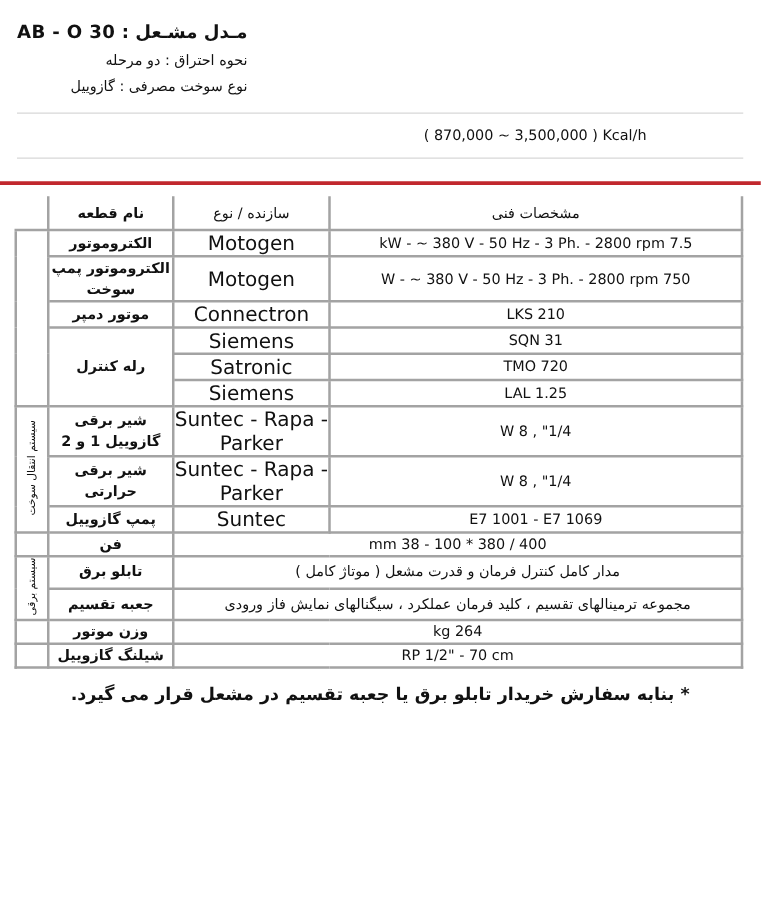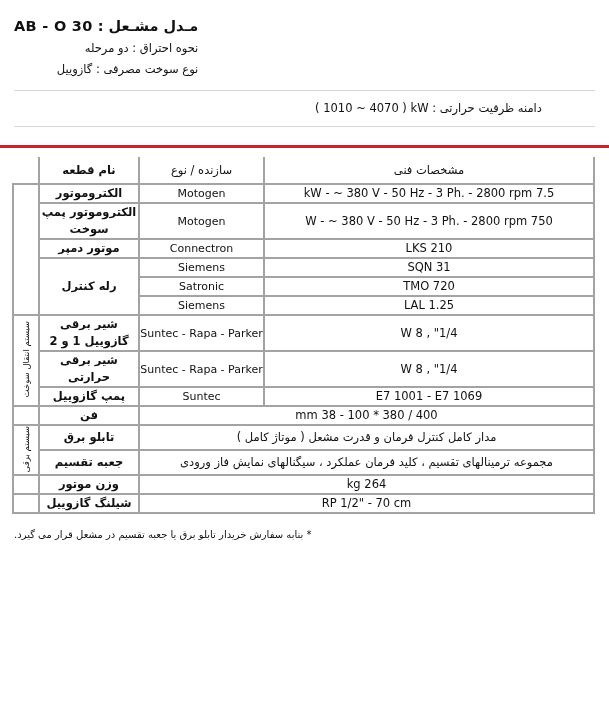--- a/index.html
+++ b/index.html
@@ -114,21 +114,21 @@
 
   td.spec-cell {
     text-align: center;
     font-size: 11.5px;
     vertical-align: middle;
     padding: 6px 8px;
     line-height: 17px;
   }
   td.maker-cell {
     text-align: center;
-    font-size: 11px;
+    font-size: 16px;
     vertical-align: middle;
     padding: 6px 6px;
   }
   td.part-cell {
     text-align: center;
     font-size: 11.5px;
     font-weight: bold;
     vertical-align: middle;
     padding: 6px 6px;
     line-height: 17px;
@@ -144,23 +144,23 @@
     transform: rotate(180deg);
     white-space: nowrap;
     display: inline-block;
     line-height: 12px;
     letter-spacing: 0.2px;
   }
   .no-left-border { border-left: none !important; }
 
   .footnote {
     margin: 12px 14px 0 14px;
-    text-align: left;
-    font-size: 10px;
-    font-weight: normal;
+    text-align: center;
+    font-size: 14px;
+    font-weight: bold;
     line-height: 18px;
   }
 </style>
 </head>
 <body>
 
 <div class="page">
 
   <div class="header">
     <div class="hdr-row">
@@ -176,22 +176,21 @@
         <div class="hdr-line">
           <span>نوع سوخت مصرفی :</span>
           <span>گازوییل</span>
         </div>
       </div>
     </div>
 
     <div class="capacity-box">
       <div class="capacity-inner">
         <div class="cap-line">
-          <span>دامنه ظرفیت حرارتی :</span>
-          <span class="ltr">( 1010 ~ 4070 ) kW</span>
+          <span class="ltr">( 870,000 ~ 3,500,000 ) Kcal/h</span>
         </div>
       </div>
     </div>
   </div>
 
   <div class="red-bar"></div>
   <div class="thin-gap"></div>
 
   <table class="spec">
     <colgroup>

